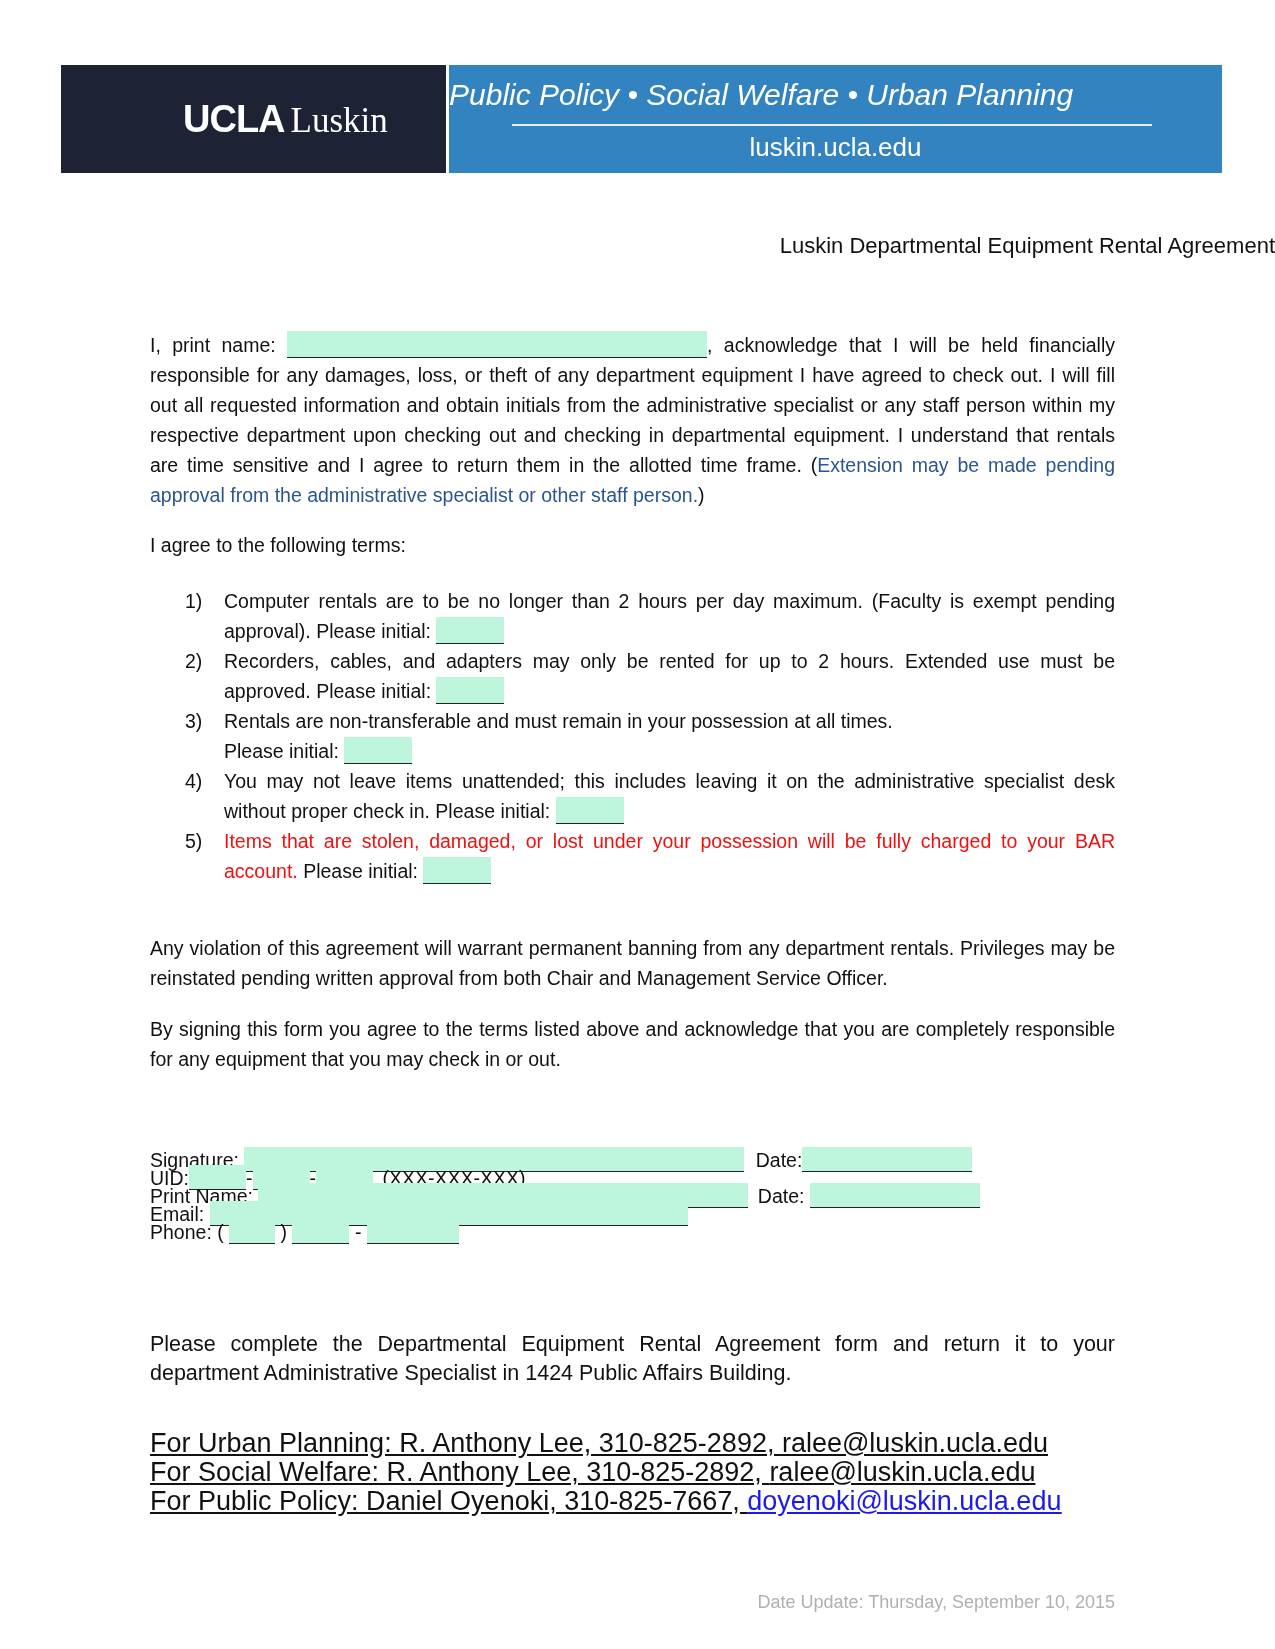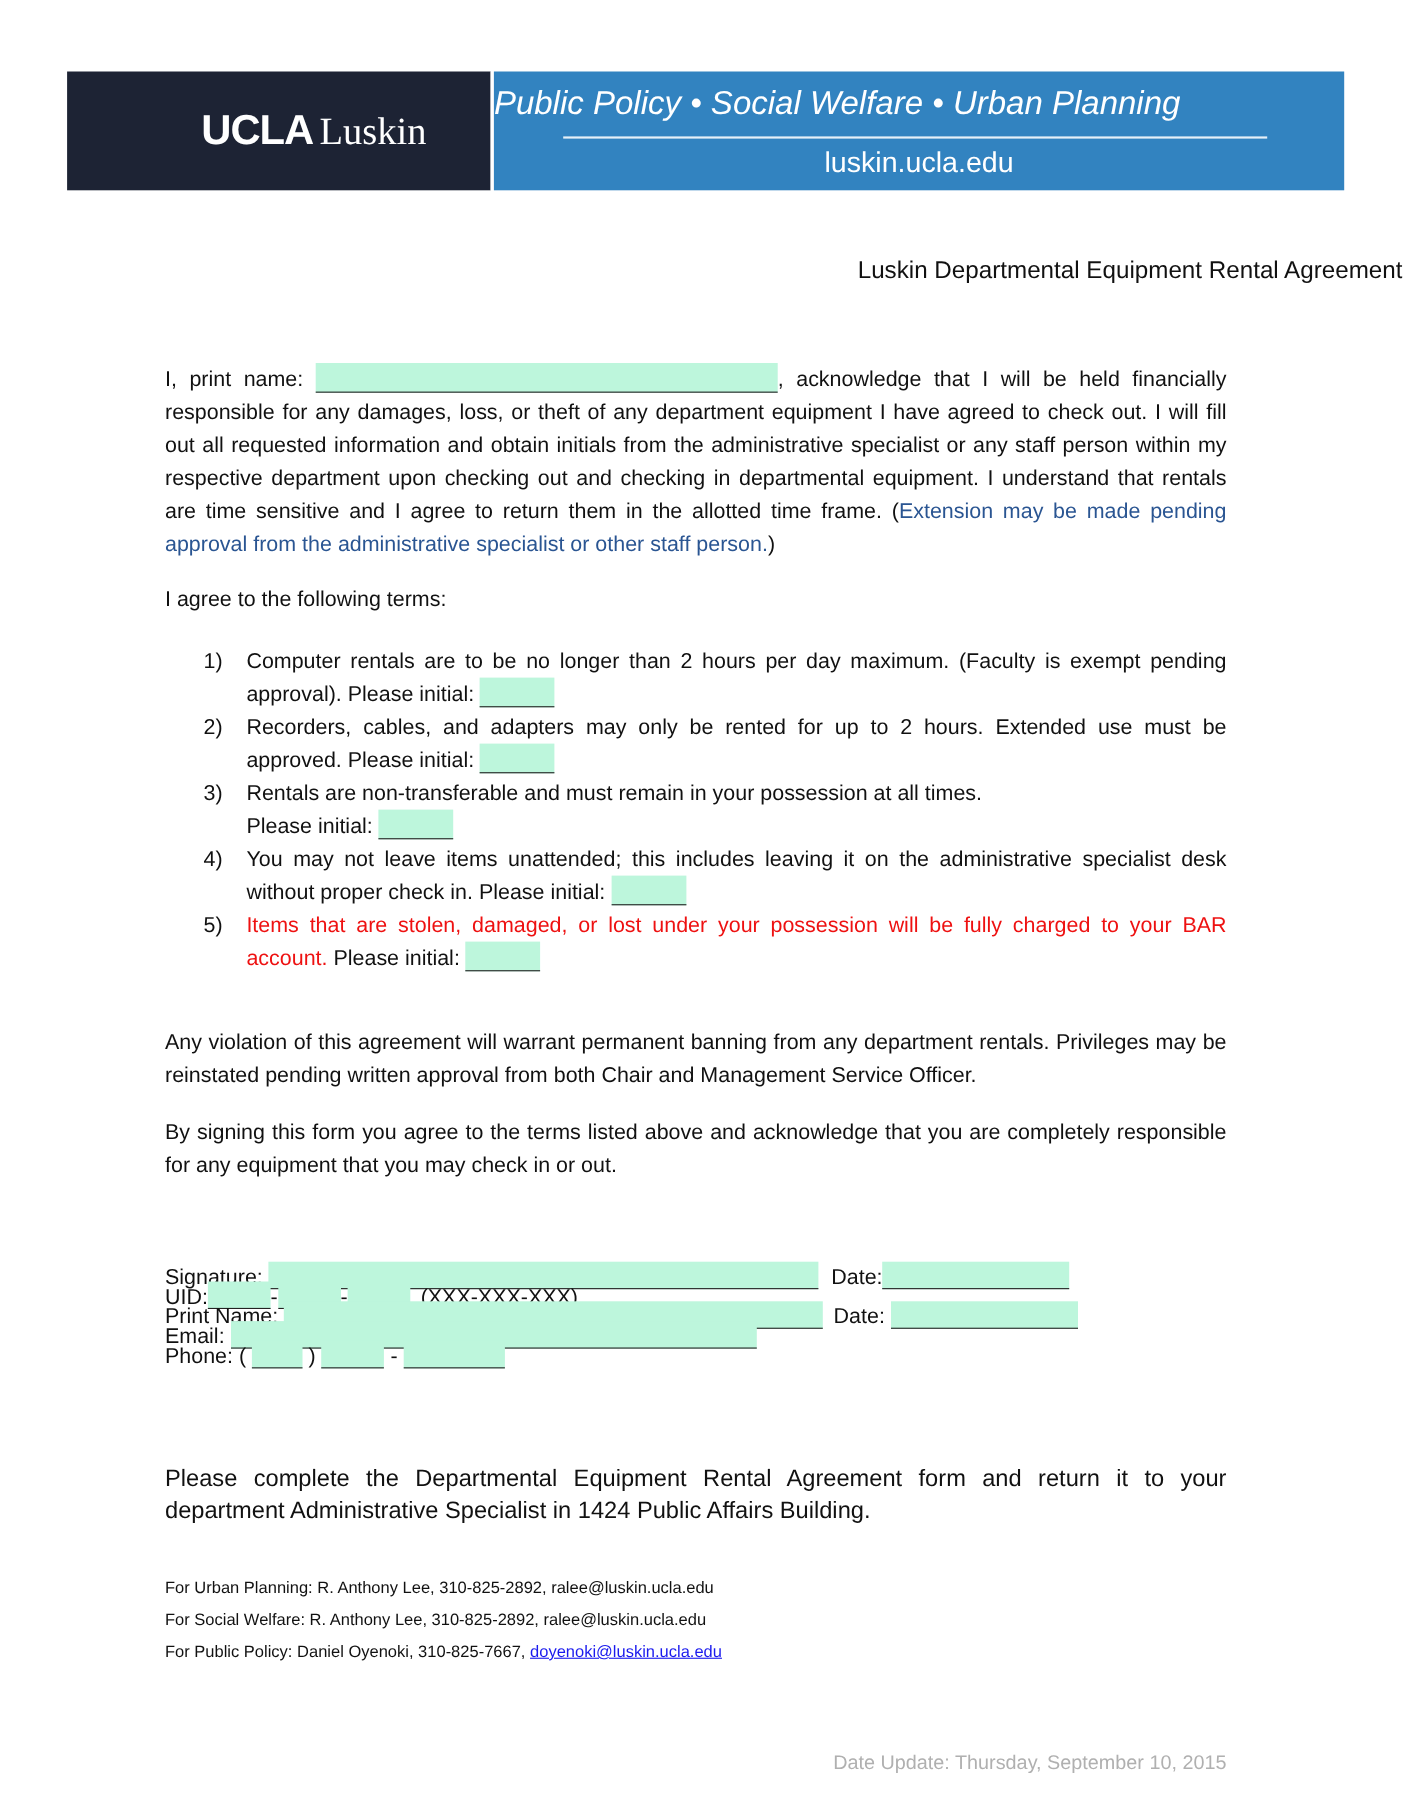--- a/index.html
+++ b/index.html
@@ -25,21 +25,21 @@
   .blue { color:#2a5592; }
   .red { color:#ee1111; }
   .fill { background:#bdf6dc; display:inline-block; border-bottom:1.5px solid #222; height:26px; vertical-align:-6px; }
   .list { left:150px; width:965px; font-size:19.5px; line-height:30px; }
   .item { position:relative; padding-left:74px; text-align:justify; }
   .item .num { position:absolute; left:35px; top:0; }
   
   .sig { left:150px; font-size:19.5px; line-height:26px; white-space:nowrap; }
   .sig .row { height:18px; position:relative; }
   .sig .fill { height:24px; vertical-align:-5px; }
-  .contact { left:150px; font-size:15px; line-height:29px; white-space:nowrap; }
+  .contact { left:150px; font-size:27px; line-height:29px; white-space:nowrap;text-decoration:underline; }
   .contact a { color:#1a1aee; text-decoration:underline; }
   .footer { right:160px; top:1592px; font-size:18px; color:#b0b0b0; white-space:nowrap;text-align:right; }
 </style>
 </head>
 <body>
 
 <div class="abs banner-left"></div>
 <div class="abs banner-gap"></div>
 <div class="abs banner-right"></div>
 <div class="abs logo">

